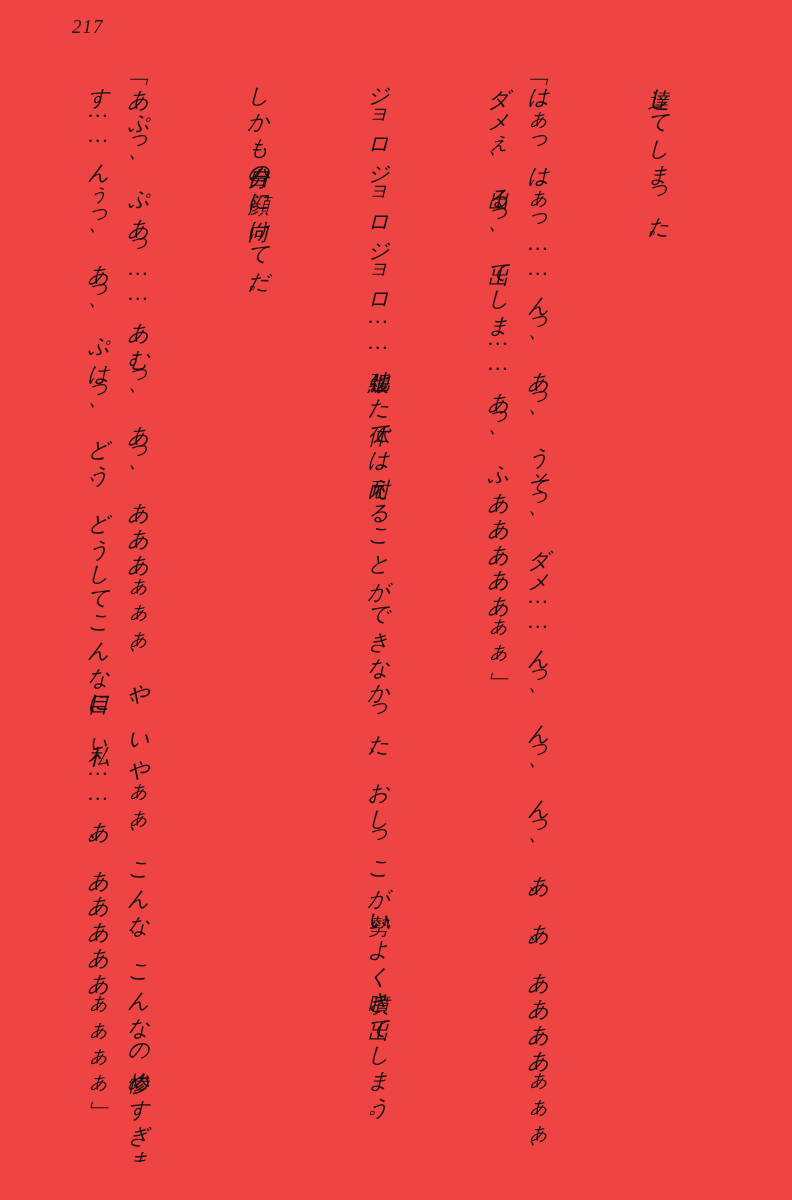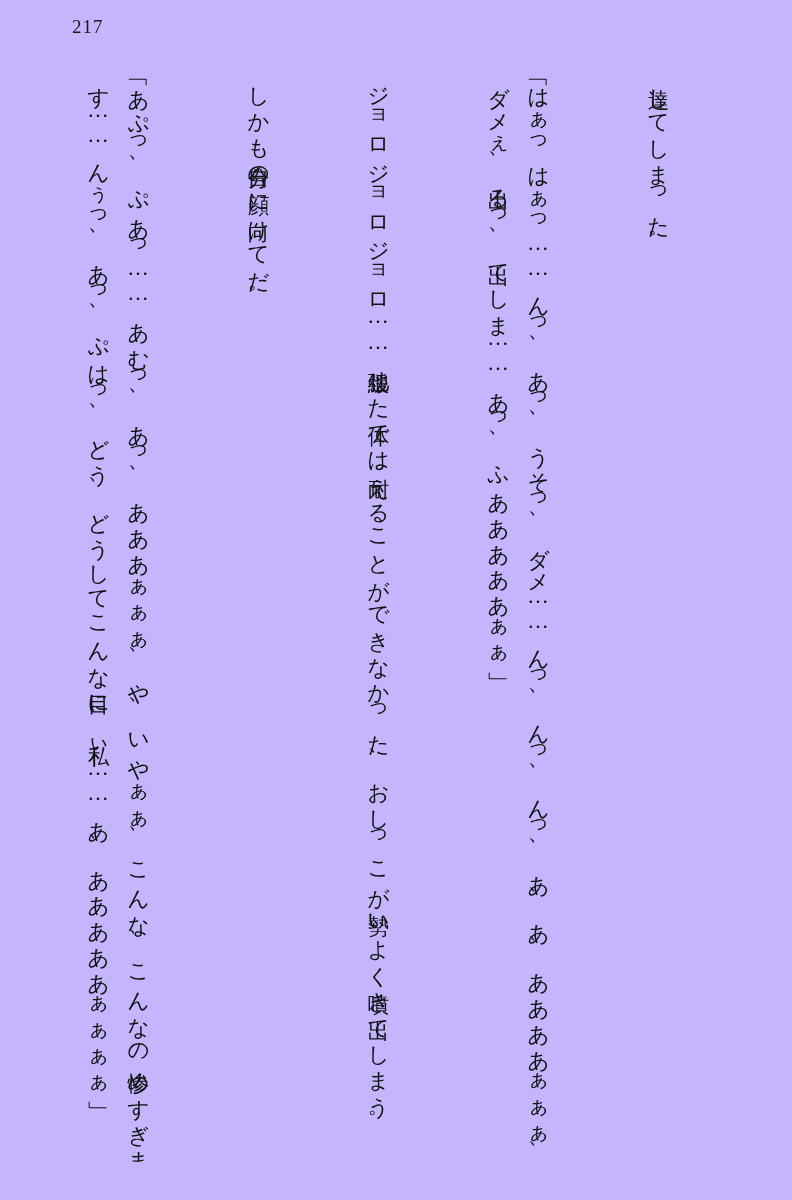--- a/index.html
+++ b/index.html
@@ -12,21 +12,22 @@
     height: 1200px;
     overflow: hidden;
     font-family: "Liberation Serif", "DejaVu Serif", serif;
     color: #1a1a1a;
   }
   .page {
     position: relative;
     width: 792px;
     height: 1200px;
     box-sizing: border-box;
-    background: #c4b5fd;
+    background: #ef4444;
+    font-style: italic;
   }
   .page-number {
     position: absolute;
     top: 16px;
     left: 72px;
     font-size: 19px;
     letter-spacing: 1px;
     font-family: "Liberation Serif", "DejaVu Serif", serif;
     color: #1a1a1a;
   }

